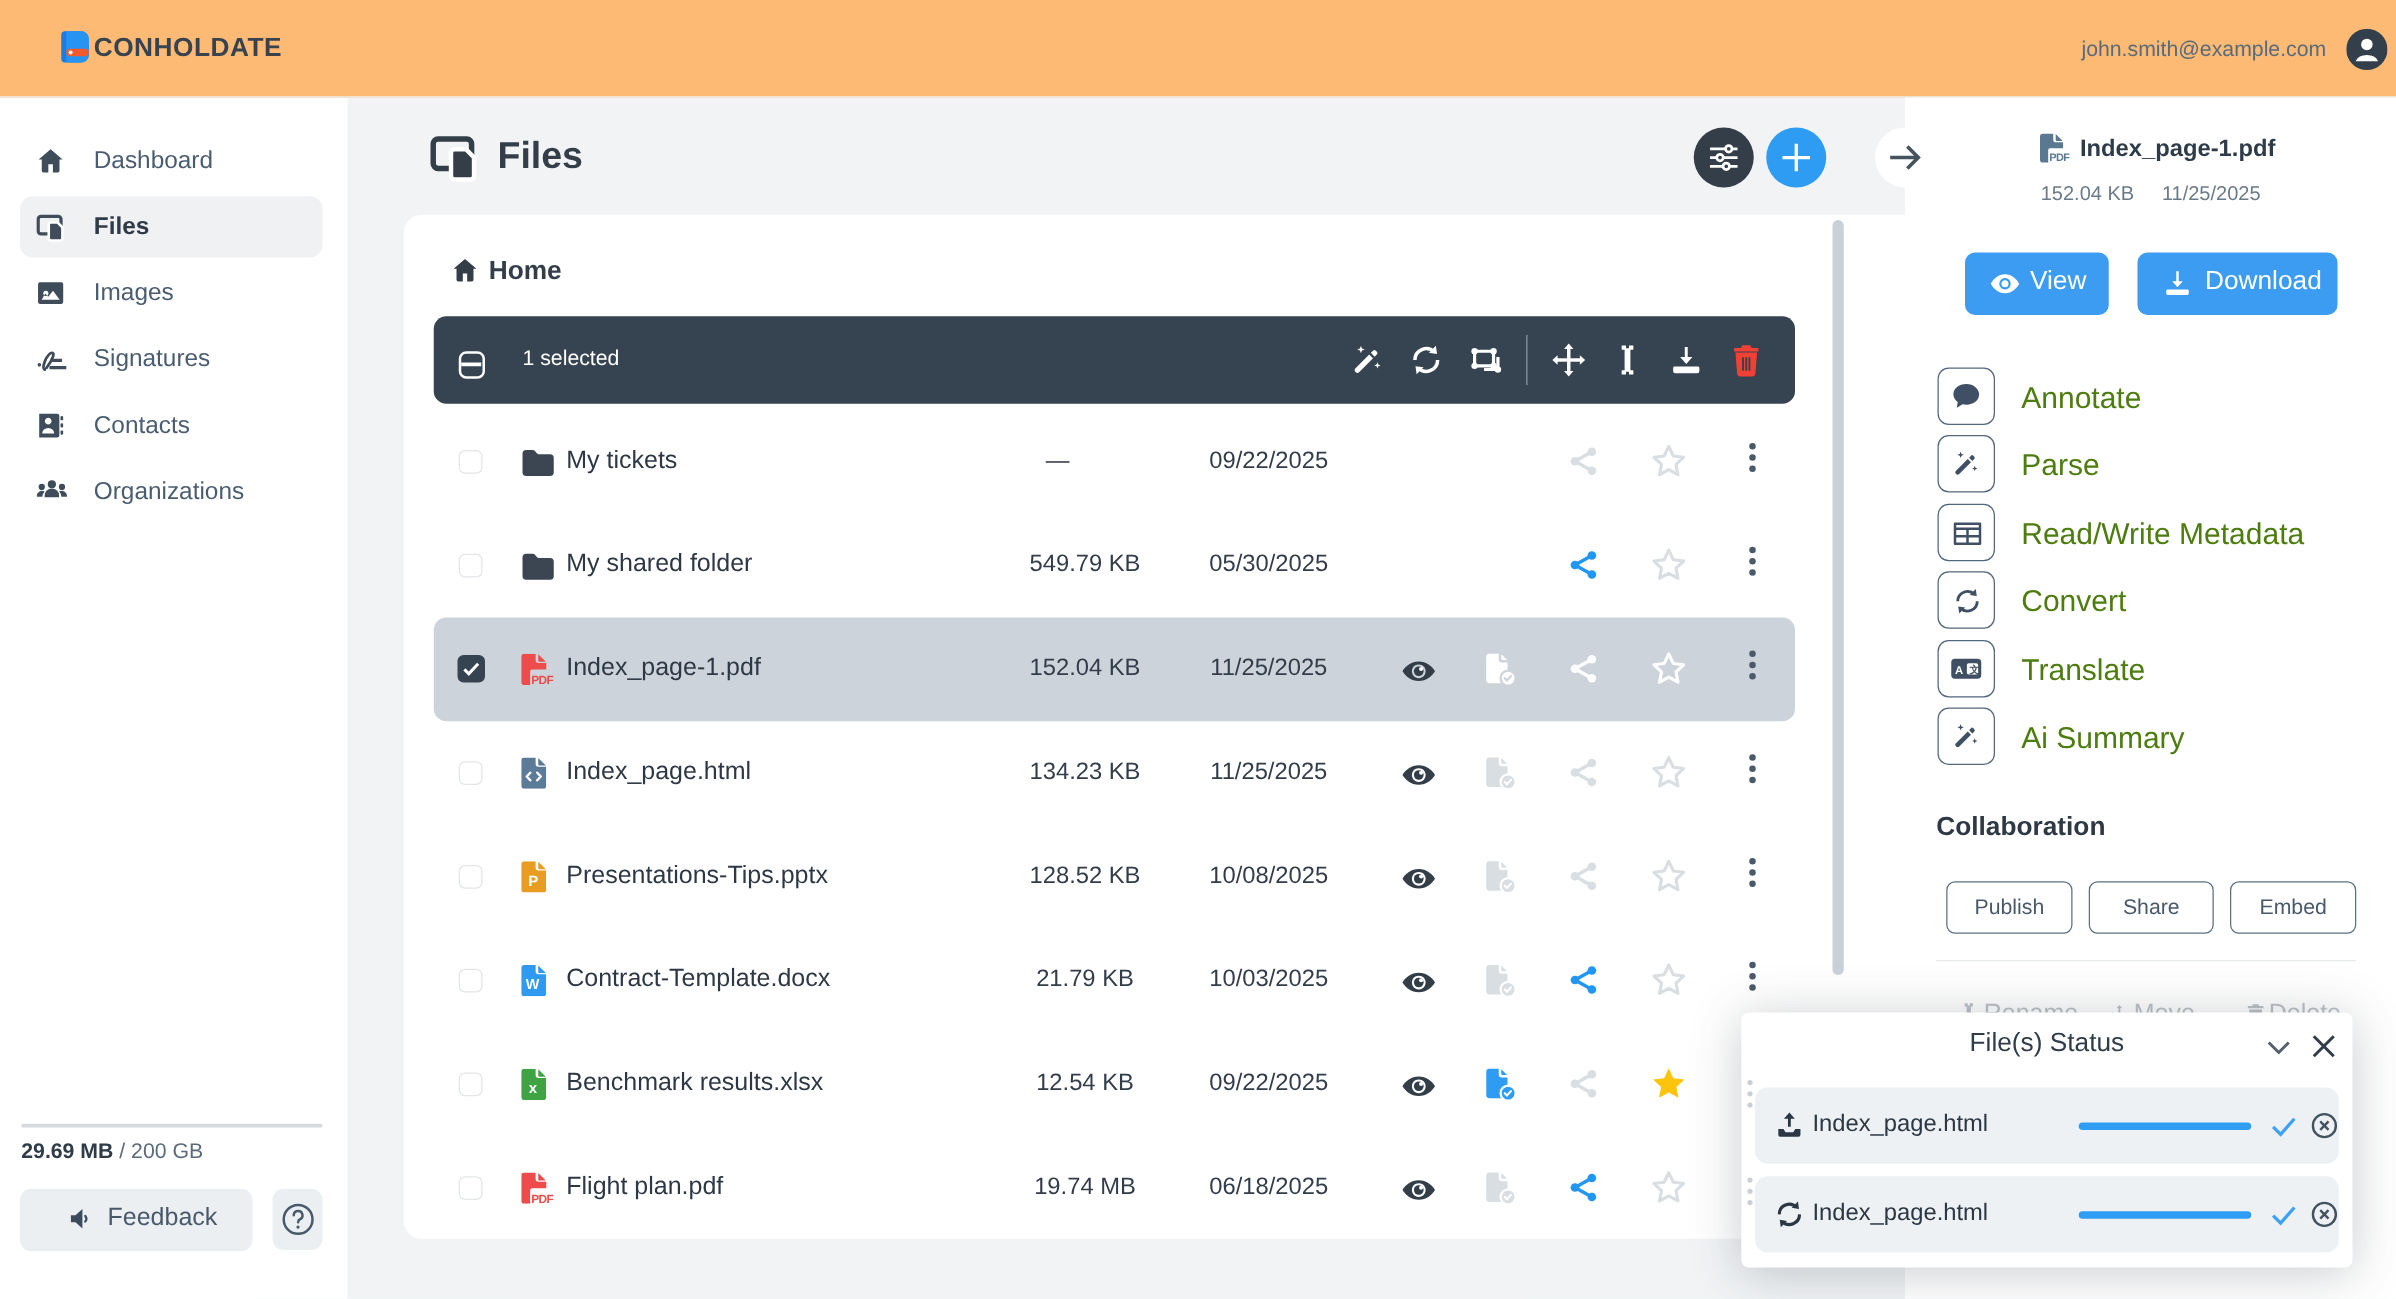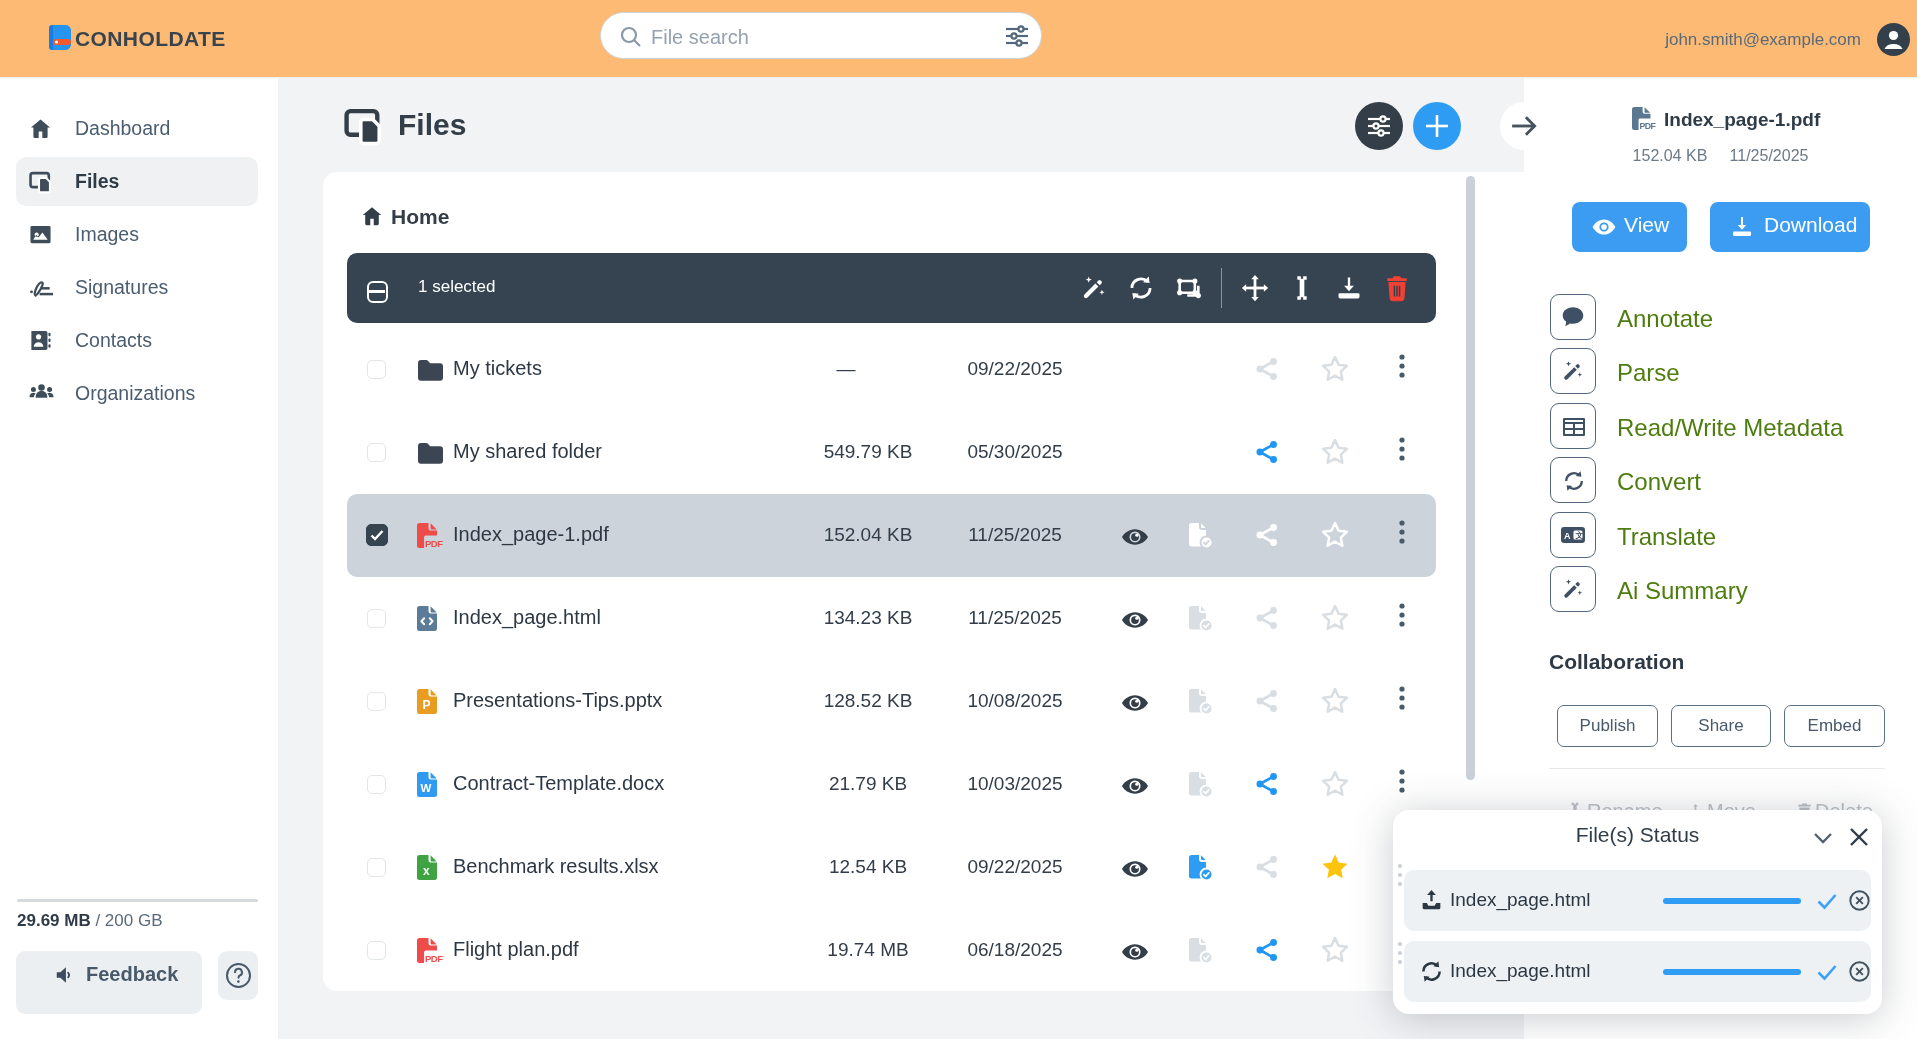--- a/index.html
+++ b/index.html
@@ -30,53 +30,38 @@
 .fsize { position:absolute; left:451px; top:30px; width:140px; text-align:center; font-size:19px; color:#323d49; }
 .fdate { position:absolute; left:598px; top:30px; width:140px; text-align:center; font-size:19px; color:#323d49; }
 .ract { position:absolute; top:28px; }
 
 #panel { position:absolute; left:1524px; top:78px; width:393px; height:961px; background:#fff; z-index:6; }
 #ptoggle { position:absolute; left:1500px; top:102px; width:48px; height:48px; background:#fff; border-radius:50%; z-index:7; }
 .actbox { position:absolute; left:26px; width:46px; height:46px; border:1.5px solid #53687e; border-radius:9px; }
 .actlb { position:absolute; left:93px; font-size:24px; color:#4d7c0f; }
 .collabbtn { position:absolute; top:705px; height:42px; border:1px solid #5a7184; border-radius:7px; text-align:center; font-size:17px; color:#47596b; line-height:40px; background:#fff; }
 
-#popup { position:absolute; left:1393px; top:810px; width:489px; height:204px; background:#fff; border-radius:16px; box-shadow:0 4px 40px rgba(60,70,80,0.28); z-index:9; }
+#popup { position:absolute; left:1393px; top:810px; width:489px; height:204px; background:#fff; border-radius:6px; box-shadow:0 4px 40px rgba(60,70,80,0.28); z-index:9; }
 .prow { position:absolute; left:11px; width:467px; height:61px; background:#edf1f4; border-radius:10px; }
 .prow .nm { position:absolute; left:46px; top:19px; font-size:19px; color:#2b3743; }
 .pbar { position:absolute; left:259px; top:28px; width:138px; height:6px; border-radius:3px; background:#2f9df4; }
 </style>
 </head>
 <body>
 
 <div id="topbar">
   <div id="logo">
     <svg width="28" height="28" viewBox="0 0 28 28">
       <path d="M6 1 h13 a6 6 0 0 1 6 6 v13 a6 6 0 0 1 -6 6 h-13 a3 3 0 0 1 -3 -3 v-19 a3 3 0 0 1 3 -3 z" fill="#1b7ce5"></path>
       <path d="M7 1 h12 a6 6 0 0 1 6 6 v13 a6 6 0 0 1 -6 6 h-12 z" fill="#2894f2"></path>
       <rect x="7" y="15" width="18" height="6" rx="3" fill="#f2592c"></rect>
       <circle cx="10.5" cy="18" r="1.6" fill="#fff"></circle>
     </svg>
   </div>
   <div id="logotext">CONHOLDATE</div>
-  <div id="search">
-    <svg width="24" height="24" viewBox="0 0 24 24" style="position:absolute;left:18px;top:12px;" fill="none" stroke="#8a99a8" stroke-width="2.2">
-      <circle cx="10" cy="10" r="7"></circle>
-        <line x1="15.2" y1="15.2" x2="21" y2="21"></line>
-    </svg>
-    <div class="ph">File search</div>
-    <svg width="26" height="26" viewBox="0 0 26 26" style="position:absolute;right:11px;top:10px;" stroke="#53687c" stroke-width="2.2" fill="none">
-      <line x1="2" y1="6" x2="24" y2="6"></line>
-        <circle cx="17" cy="6" r="2.6" fill="#fff"></circle>
-      <line x1="2" y1="13" x2="24" y2="13"></line>
-        <circle cx="10" cy="13" r="2.6" fill="#fff"></circle>
-      <line x1="2" y1="20" x2="24" y2="20"></line>
-        <circle cx="15" cy="20" r="2.6" fill="#fff"></circle>
-    </svg>
-  </div>
   <div style="position:absolute; right:56px; top:30px; font-size:17px; color:#5a6a7a;">john.smith@example.com</div>
   <svg width="33" height="33" viewBox="0 0 33 33" style="position:absolute; right:7px; top:23px;">
     <circle cx="16.5" cy="16.5" r="16.5" fill="#333f4a"></circle>
     <circle cx="16.5" cy="12.5" r="4.6" fill="#fff"></circle>
     <path d="M7.5 26 a9.5 7.5 0 0 1 18 0 z" fill="#fff"></path>
   </svg>
 </div>
 
 <div id="sidebar">
   <div class="navsel" style="top:79px;"></div>
@@ -125,21 +110,21 @@
         <path d="M7 14.5 a6 5.8 0 0 1 12 0 l0 1.5 h-12 z"></path>
         <circle cx="4.6" cy="7.4" r="2.6"></circle>
         <path d="M0.5 15.5 a4.3 4.3 0 0 1 6.5 -4.2 a8 8 0 0 0 -2 4.2 z"></path>
         <circle cx="21.4" cy="7.4" r="2.6"></circle>
         <path d="M25.5 15.5 a4.3 4.3 0 0 0 -6.5 -4.2 a8 8 0 0 1 2 4.2 z"></path>
       </svg>
     <div class="lb">Organizations</div>
   </div>
   <div style="position:absolute; left:17px; top:821px; width:241px; height:3px; background:#d6dadd; border-radius:2px;"></div>
   <div style="position:absolute; left:17px; top:833px; font-size:17px; color:#5a6a7a;"><b style="color:#2f3b47;">29.69 MB</b> / 200 GB</div>
-  <div style="position:absolute; left:16px; top:873px; width:186px; height:63px; background:#eceff1; border-radius:9px;font-weight:bold;">
+  <div style="position:absolute; left:16px; top:873px; width:186px; height:50px; background:#eceff1; border-radius:9px;">
     <svg width="22" height="22" viewBox="0 0 24 24" fill="#3c4c5c" style="position:absolute;left:38px;top:13px;">
         <path d="M3 9 h4 l6 -5.5 v17 L7 15 H3 z"></path>
         <path d="M15.5 9.5 a4 4 0 0 1 0 5" stroke="#3c4c5c" stroke-width="2" fill="none" stroke-linecap="round"></path>
       </svg>
     <div style="position:absolute; left:70px; top:12px; font-size:20px; color:#47596b;">Feedback</div>
   </div>
   <div style="position:absolute; left:218px; top:873px; width:40px; height:49px; background:#eceff1; border-radius:9px;">
     <svg width="27" height="27" viewBox="0 0 27 27" style="position:absolute;left:7px;top:11px;" fill="none" stroke="#47596b" stroke-width="2">
         <circle cx="13.5" cy="13.5" r="11.5"></circle>
         <path d="M10 10.2 a3.5 3.5 0 1 1 4.8 3.3 c-1 0.5 -1.3 1 -1.3 2.2" stroke-linecap="round"></path>

